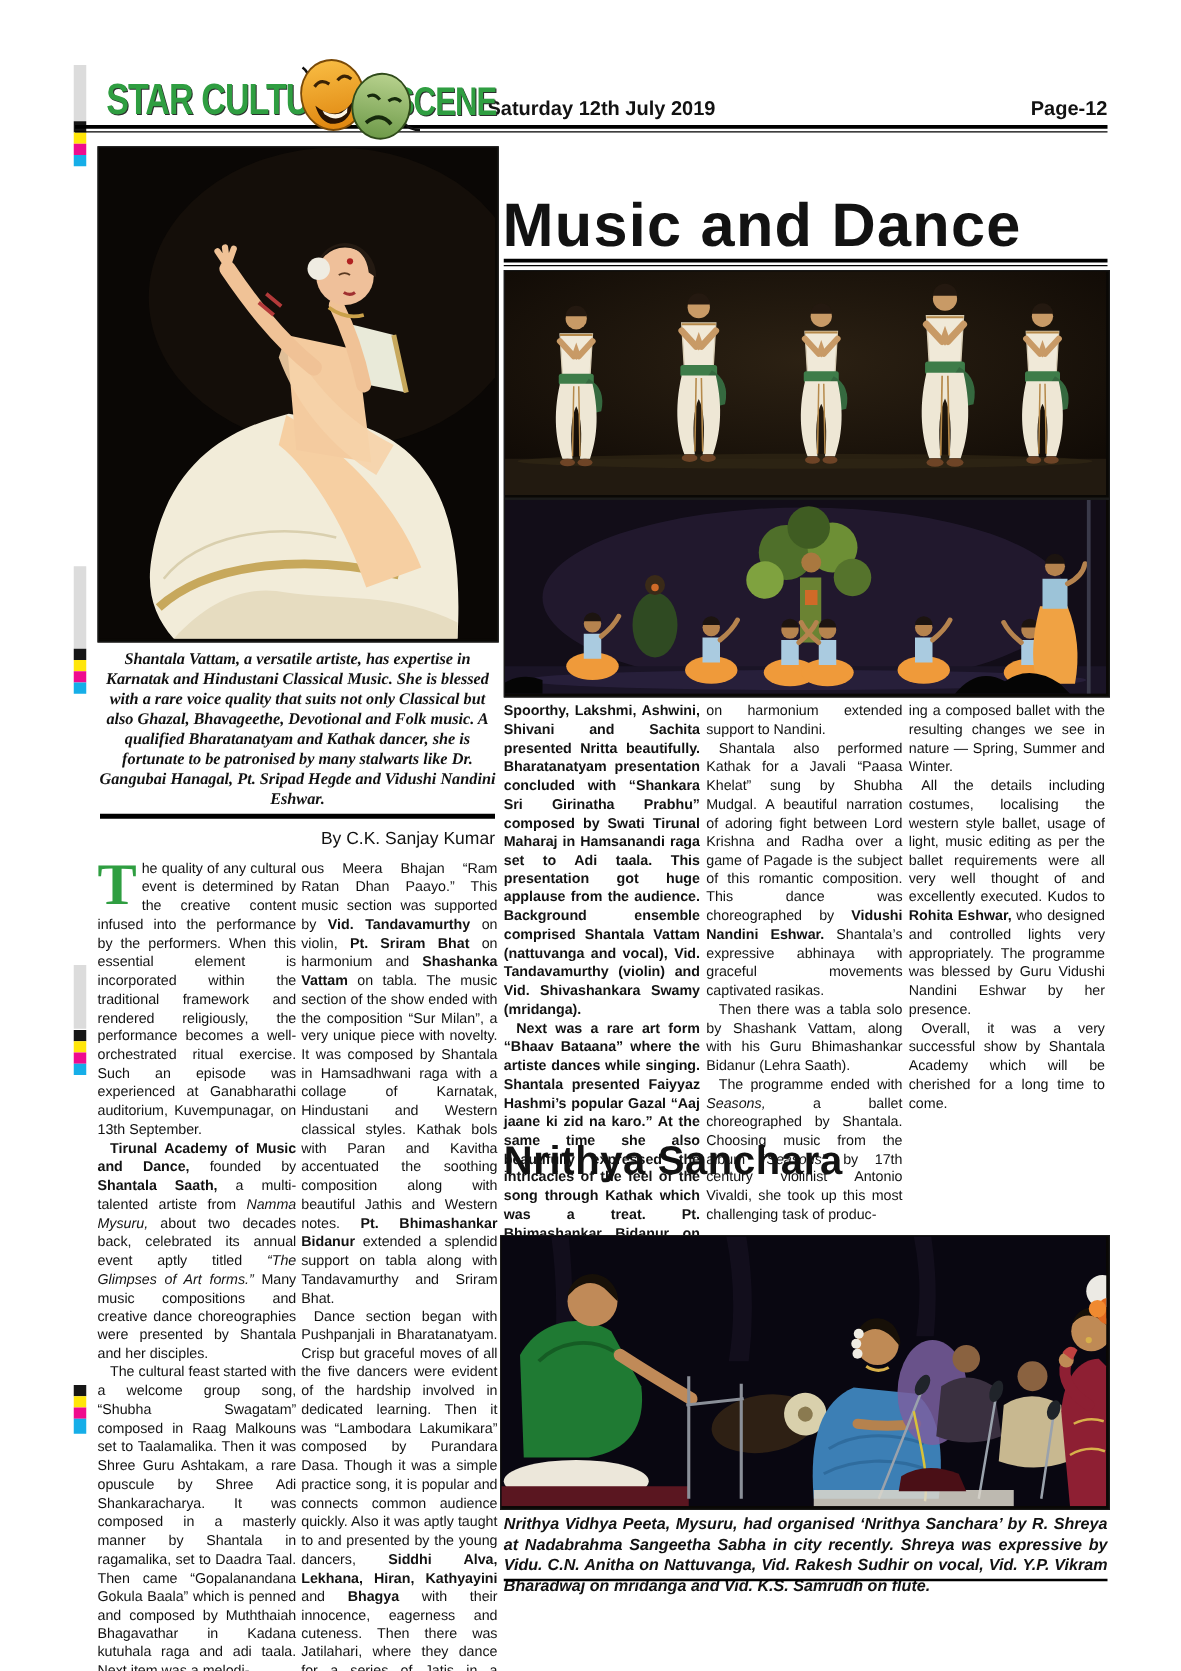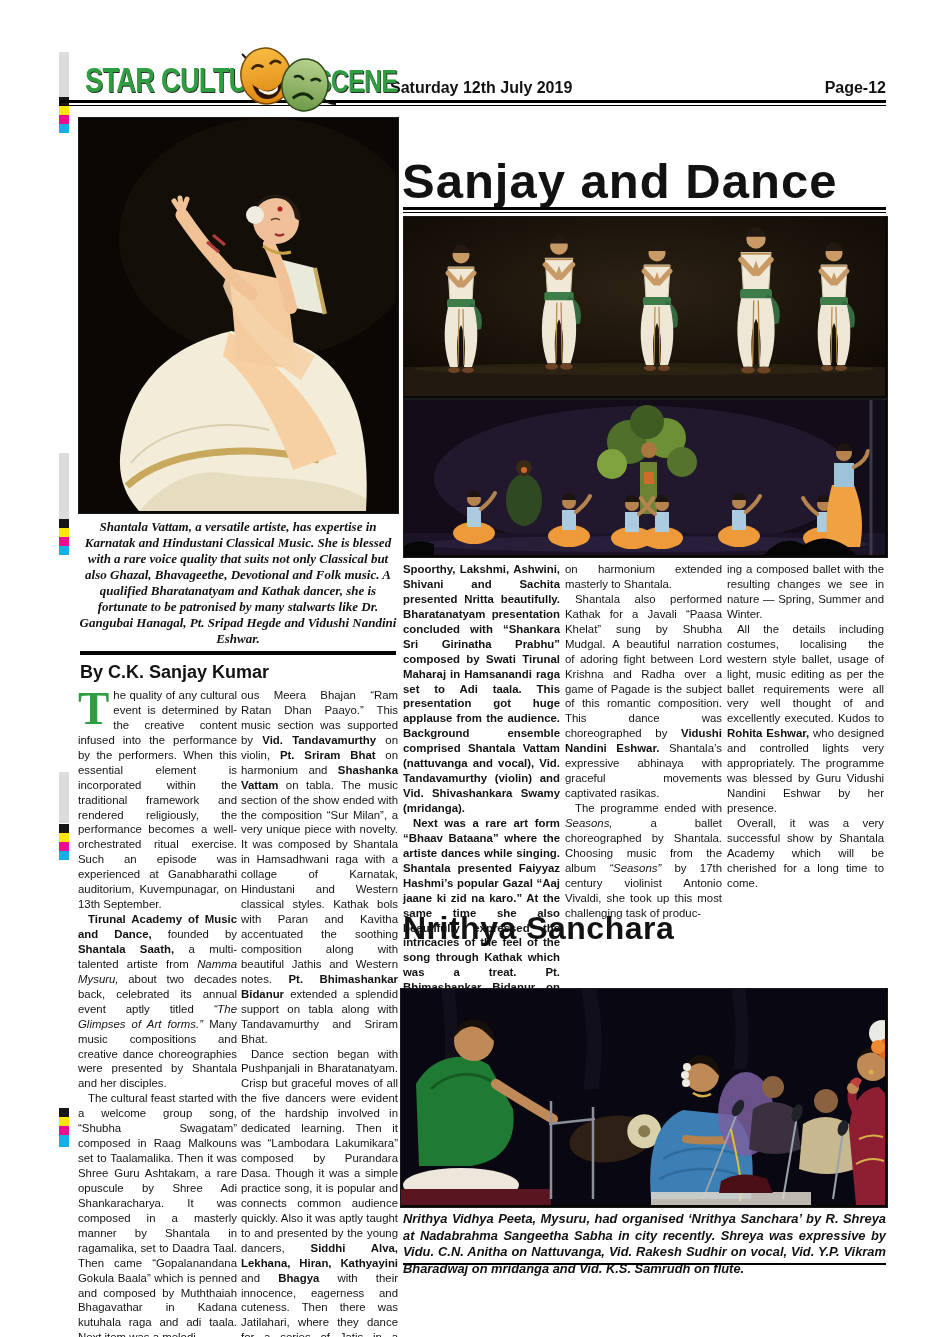--- a/index.html
+++ b/index.html
@@ -28,21 +28,21 @@
 
   
   .photo{position:absolute;border:1px solid #1a1a1a;overflow:hidden;background:#0a0805;}
   .photo svg{display:block;}
 
   
   .left-caption{left:79px;top:519px;width:318px;text-align:center;
     font-family:"Liberation Serif",serif;font-weight:700;font-style:italic;
     font-size:13px;line-height:1.23;}
   .caption-bar{left:80px;top:651px;width:316px;height:4px;background:#000;}
-  .byline{left:80px;top:662px;width:316px;text-align:left;font-size:18px;font-weight:700;}
+  .byline{left:80px;top:662px;width:316px;text-align:right;font-size:14px;font-weight:400;}
 
   .col{position:absolute;top:688px;}
   .para{margin:0;font-size:11.4px;line-height:1.31;text-align:justify;}
   .para + .para{text-indent:10px;}
   .dropcap{float:left;font-family:"Liberation Serif",serif;font-weight:700;
     font-size:47px;line-height:37px;color:#2f9e41;padding:2px 4px 0 0;}
   .lcol1{left:78px;width:159px;}
   .lcol2{left:241px;width:157px;}
 
   
@@ -161,21 +161,21 @@
   <div class="col lcol1">
     <p class="para"><span class="dropcap">T</span><span>he quality of any cultural event is determined by the creative content infused into the performance by the performers. When this essential element is incorporated within the traditional framework and rendered religiously, the performance becomes a well-orchestrated ritual exercise. Such an episode was experienced at Ganabharathi auditorium, Kuvempunagar, on 13th September.</span></p>
     <p class="para"><b>Tirunal Academy of Music and Dance,</b> founded by <b>Shantala Saath,</b> a multi-talented artiste from <i>Namma Mysuru,</i> about two decades back, celebrated its annual event aptly titled <i>“The Glimpses of Art forms.”</i> Many music compositions and creative dance choreographies were presented by Shantala and her disciples.</p>
     <p class="para">The cultural feast started with a welcome group song, “Shubha Swagatam” composed in Raag Malkouns set to Taalamalika. Then it was Shree Guru Ashtakam, a rare opuscule by Shree Adi Shankaracharya. It was composed in a masterly manner by Shantala in ragamalika, set to Daadra Taal. Then came “Gopalanandana Gokula Baala” which is penned and composed by Muththaiah Bhagavathar in Kadana kutuhala raga and adi taala. Next item was a melodi-</p>
   </div>
   <div class="col lcol2">
     <p class="para">ous Meera Bhajan “Ram Ratan Dhan Paayo.” This music section was supported by <b>Vid. Tandavamurthy</b> on violin, <b>Pt. Sriram Bhat</b> on harmonium and <b>Shashanka Vattam</b> on tabla. The music section of the show ended with the composition “Sur Milan”, a very unique piece with novelty. It was composed by Shantala in Hamsadhwani raga with a collage of Karnatak, Hindustani and Western classical styles. Kathak bols with Paran and Kavitha accentuated the soothing composition along with beautiful Jathis and Western notes. <b>Pt. Bhimashankar Bidanur</b> extended a splendid support on tabla along with Tandavamurthy and Sriram Bhat.</p>
     <p class="para">Dance section began with Pushpanjali in Bharatanatyam. Crisp but graceful moves of all the five dancers were evident of the hardship involved in dedicated learning. Then it was “Lambodara Lakumikara” composed by Purandara Dasa. Though it was a simple practice song, it is popular and connects common audience quickly. Also it was aptly taught to and presented by the young dancers, <b>Siddhi Alva, Lekhana, Hiran, Kathyayini</b> and <b>Bhagya</b> with their innocence, eagerness and cuteness. Then there was Jatilahari, where they dance for a series of Jatis in a sequence. The taal chosen for this jathilahari was Roopak. The senior dancers</p>
   </div>
 
-  <div class="abs headline">Sanjay and Dance</div>
+  <div class="abs headline">Music and Dance</div>
   <div class="hrule" style="left:403px;top:207px;width:483px;height:3px;"></div>
   <div class="hrule" style="left:403px;top:212px;width:483px;height:1px;"></div>
 
   <div class="photo" style="left:403px;top:216px;width:483px;height:181px;">
     <svg width="481" height="179" viewBox="0 0 481 179">
       <defs>
         <radialGradient id="bgB" cx="50%" cy="40%" r="75%">
           <stop offset="0" stop-color="#2c2113"></stop>
             <stop offset="1" stop-color="#0d0804"></stop>
         </radialGradient>
@@ -252,22 +252,23 @@
       <path d="M360,155 q18,-22 40,-10 q20,-14 44,2 l8,8 z" fill="#050505"></path>
       <path d="M0,146 q14,-8 30,-2 l0,11 h-30 z" fill="#050505"></path>
     </svg>
   </div>
 
   <div class="fcol fcol1">
     <p class="para"><b>Spoorthy, Lakshmi, Ashwini, Shivani</b> and <b>Sachita</b> presented Nritta beautifully. Bharatanatyam presentation concluded with “Shankara Sri Girinatha Prabhu” composed by Swati Tirunal Maharaj in Hamsanandi raga set to Adi taala. This presentation got huge applause from the audience. Background ensemble comprised Shantala Vattam (nattuvanga and vocal), Vid. Tandavamurthy (violin) and Vid. Shivashankara Swamy (mridanga).</p>
     <p class="para">Next was a rare art form “Bhaav Bataana” where the artiste dances while singing. Shantala presented Faiyyaz Hashmi’s popular Gazal “Aaj jaane ki zid na karo.” At the same time she also beautifully expressed the intricacies of the feel of the song through Kathak which was a treat. Pt. Bhimashankar Bidanur on tabla and Pt. Sriram Bhat</p>
   </div>
   <div class="fcol fcol2">
-    <p class="para">on harmonium extended masterly to Shantala.</p>
+    <p class="para">on harmonium extended support to Nandini.</p>
     <p class="para">Shantala also performed Kathak for a Javali “Paasa Khelat” sung by Shubha Mudgal. A beautiful narration of adoring fight between Lord Krishna and Radha over a game of Pagade is the subject of this romantic composition. This dance was choreographed by <b>Vidushi Nandini Eshwar.</b> Shantala’s expressive abhinaya with graceful movements captivated rasikas.</p>
+    <p class="para">Then there was a tabla solo by Shashank Vattam, along with his Guru Bhimashankar Bidanur (Lehra Saath).</p>
     <p class="para">The programme ended with <i>Seasons,</i> a ballet choreographed by Shantala. Choosing music from the album <i>“Seasons”</i> by 17th century violinist Antonio Vivaldi, she took up this most challenging task of produc-</p>
   </div>
   <div class="fcol fcol3">
     <p class="para">ing a composed ballet with the resulting changes we see in nature — Spring, Summer and Winter.</p>
     <p class="para">All the details including costumes, localising the western style ballet, usage of light, music editing as per the ballet requirements were all very well thought of and excellently executed. Kudos to <b>Rohita Eshwar,</b> who designed and controlled lights very appropriately. The programme was blessed by Guru Vidushi Nandini Eshwar by her presence.</p>
     <p class="para">Overall, it was a very successful show by Shantala Academy which will be cherished for a long time to come.</p>
   </div>
 
   <div class="abs headline2">Nrithya Sanchara</div>
 

